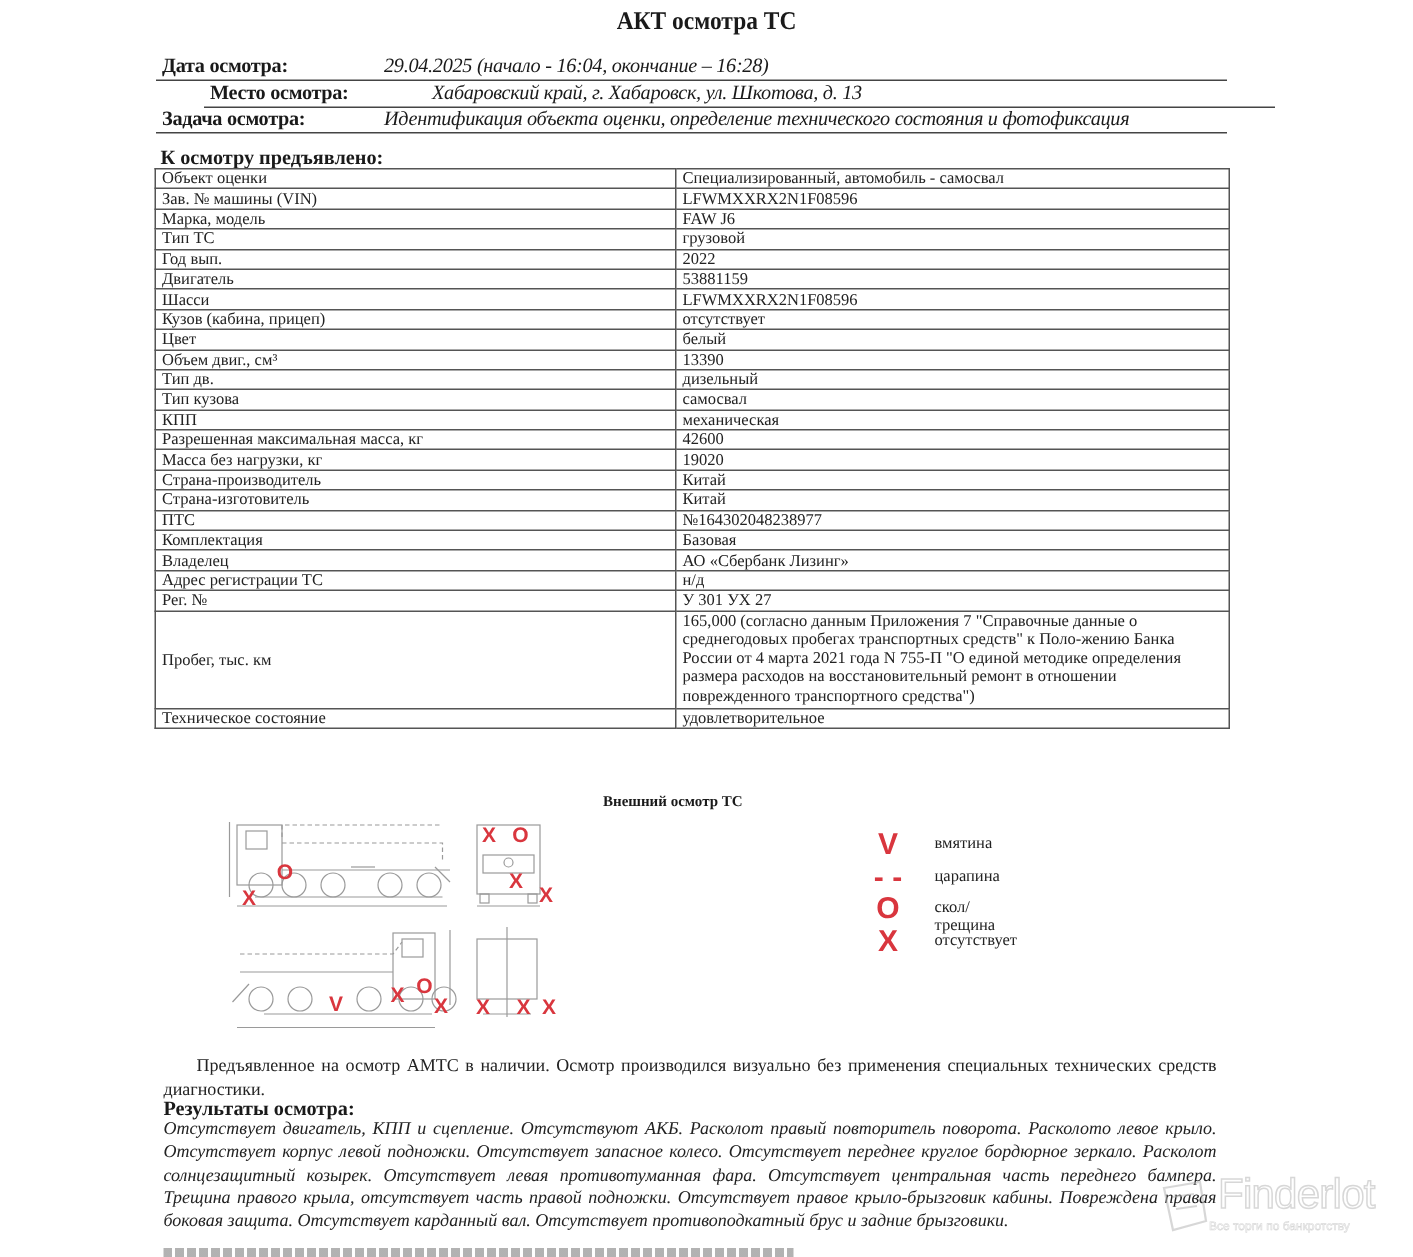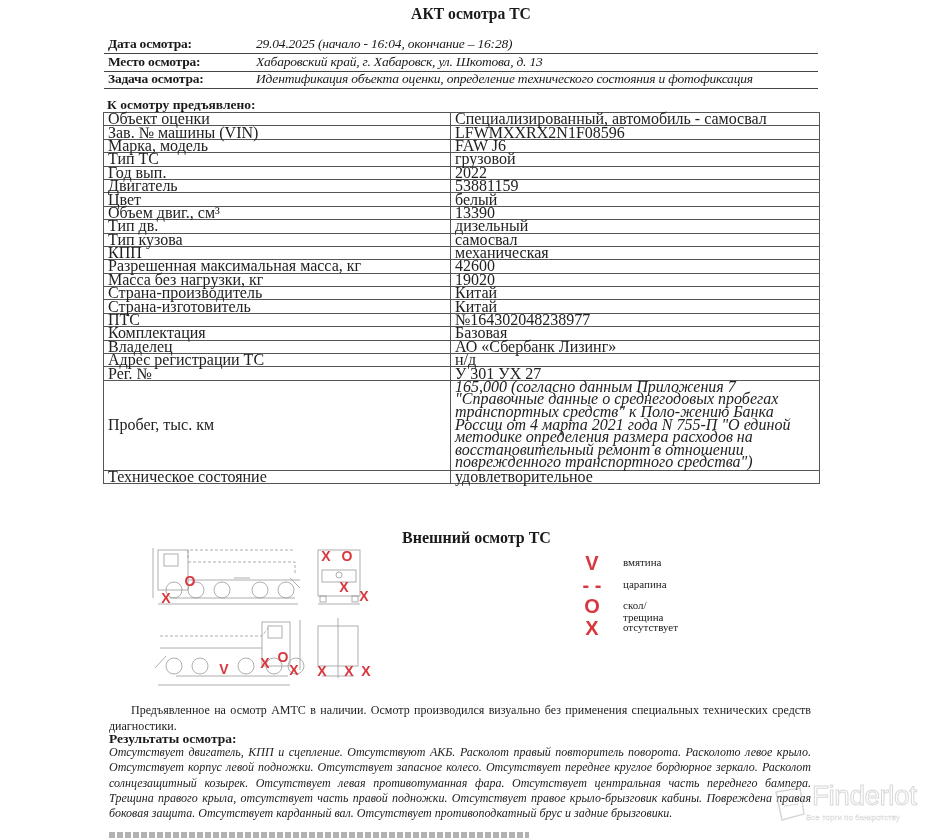--- a/index.html
+++ b/index.html
@@ -17,32 +17,32 @@
     border-bottom: 1.5px solid #444; height: 17px;
     font-size: 13.5px;
   }
   .hdr .k { position: absolute; left: 4px; top: 0; font-weight: bold; letter-spacing: -0.2px; }
   .hdr .v { position: absolute; left: 152px; top: 0; font-style: italic; letter-spacing: -0.2px; }
   .sec-title {
     position: absolute; left: 107px; top: 97px; font-weight: bold; font-size: 13.5px;
   }
   table.spec {
     position: absolute; left: 103px; top: 112px; width: 715px;
-    border-collapse: collapse; font-size: 16px; table-layout: fixed;
+    border-collapse: collapse; font-size: 11px; table-layout: fixed;
   }
   table.spec td {
     border: 1px solid #555; padding: 0 4px; height: 12.4px; line-height: 12px;
     vertical-align: middle; color: #222;
   }
   table.spec td.k { width: 338px; }
   table.spec td.v { width: 360px; }
-  table.spec tr.tall td.v { line-height: 12.6px; padding-top: 0; padding-bottom: 1px; font-style: italic; }
+  table.spec tr.tall td.v { line-height: 12.6px; padding-top: 0; padding-bottom: 1px; }
 
   .ext-title {
-    position: absolute; left: 402px; top: 529px; font-weight: bold; font-size: 16px;
+    position: absolute; left: 402px; top: 529px; font-weight: bold; font-size: 10px;
   }
   .drawings { position: absolute; left: 150px; top: 540px; width: 230px; height: 160px; }
   .legend { position: absolute; left: 577px; top: 553px; }
   .legend .row { position: relative; height: 21.5px; }
   .legend .sym {
     position: absolute; left: 0; width: 30px; text-align: center;
     font-family: "Liberation Sans", sans-serif; font-weight: bold; font-size: 20px;
     color: #d9363e; line-height: 20px;
   }
   .legend .lbl { position: absolute; left: 46px; top: 3px; font-size: 11px; color: #222; }
@@ -80,21 +80,21 @@
 </style>
 </head>
 <body>
 
 <div class="title">АКТ осмотра ТС</div>
 
 <div class="hdr" style="top:36px;">
   <span class="k">Дата осмотра:</span>
   <span class="v">29.04.2025 (начало - 16:04, окончание – 16:28)</span>
 </div>
-<div class="hdr" style="top:54px;">
+<div class="hdr" style="top:54px;margin-left:32px;">
   <span class="k">Место осмотра:</span>
   <span class="v">Хабаровский край, г. Хабаровск, ул. Шкотова, д. 13</span>
 </div>
 <div class="hdr" style="top:71px;">
   <span class="k">Задача осмотра:</span>
   <span class="v">Идентификация объекта оценки, определение технического состояния и фотофиксация</span>
 </div>
 
 <div class="sec-title">К осмотру предъявлено:</div>
 
@@ -116,20 +116,28 @@
         <td class="k">Тип ТС</td>
         <td class="v">грузовой</td>
       </tr>
       <tr>
         <td class="k">Год вып.</td>
         <td class="v">2022</td>
       </tr>
       <tr>
         <td class="k">Двигатель</td>
         <td class="v">53881159</td>
+      </tr>
+      <tr>
+        <td class="k">Шасси</td>
+        <td class="v">LFWMXXRX2N1F08596</td>
+      </tr>
+      <tr>
+        <td class="k">Кузов (кабина, прицеп)</td>
+        <td class="v">отсутствует</td>
       </tr>
       <tr>
         <td class="k">Цвет</td>
         <td class="v">белый</td>
       </tr>
       <tr>
         <td class="k">Объем двиг., см³</td>
         <td class="v">13390</td>
       </tr>
       <tr>

